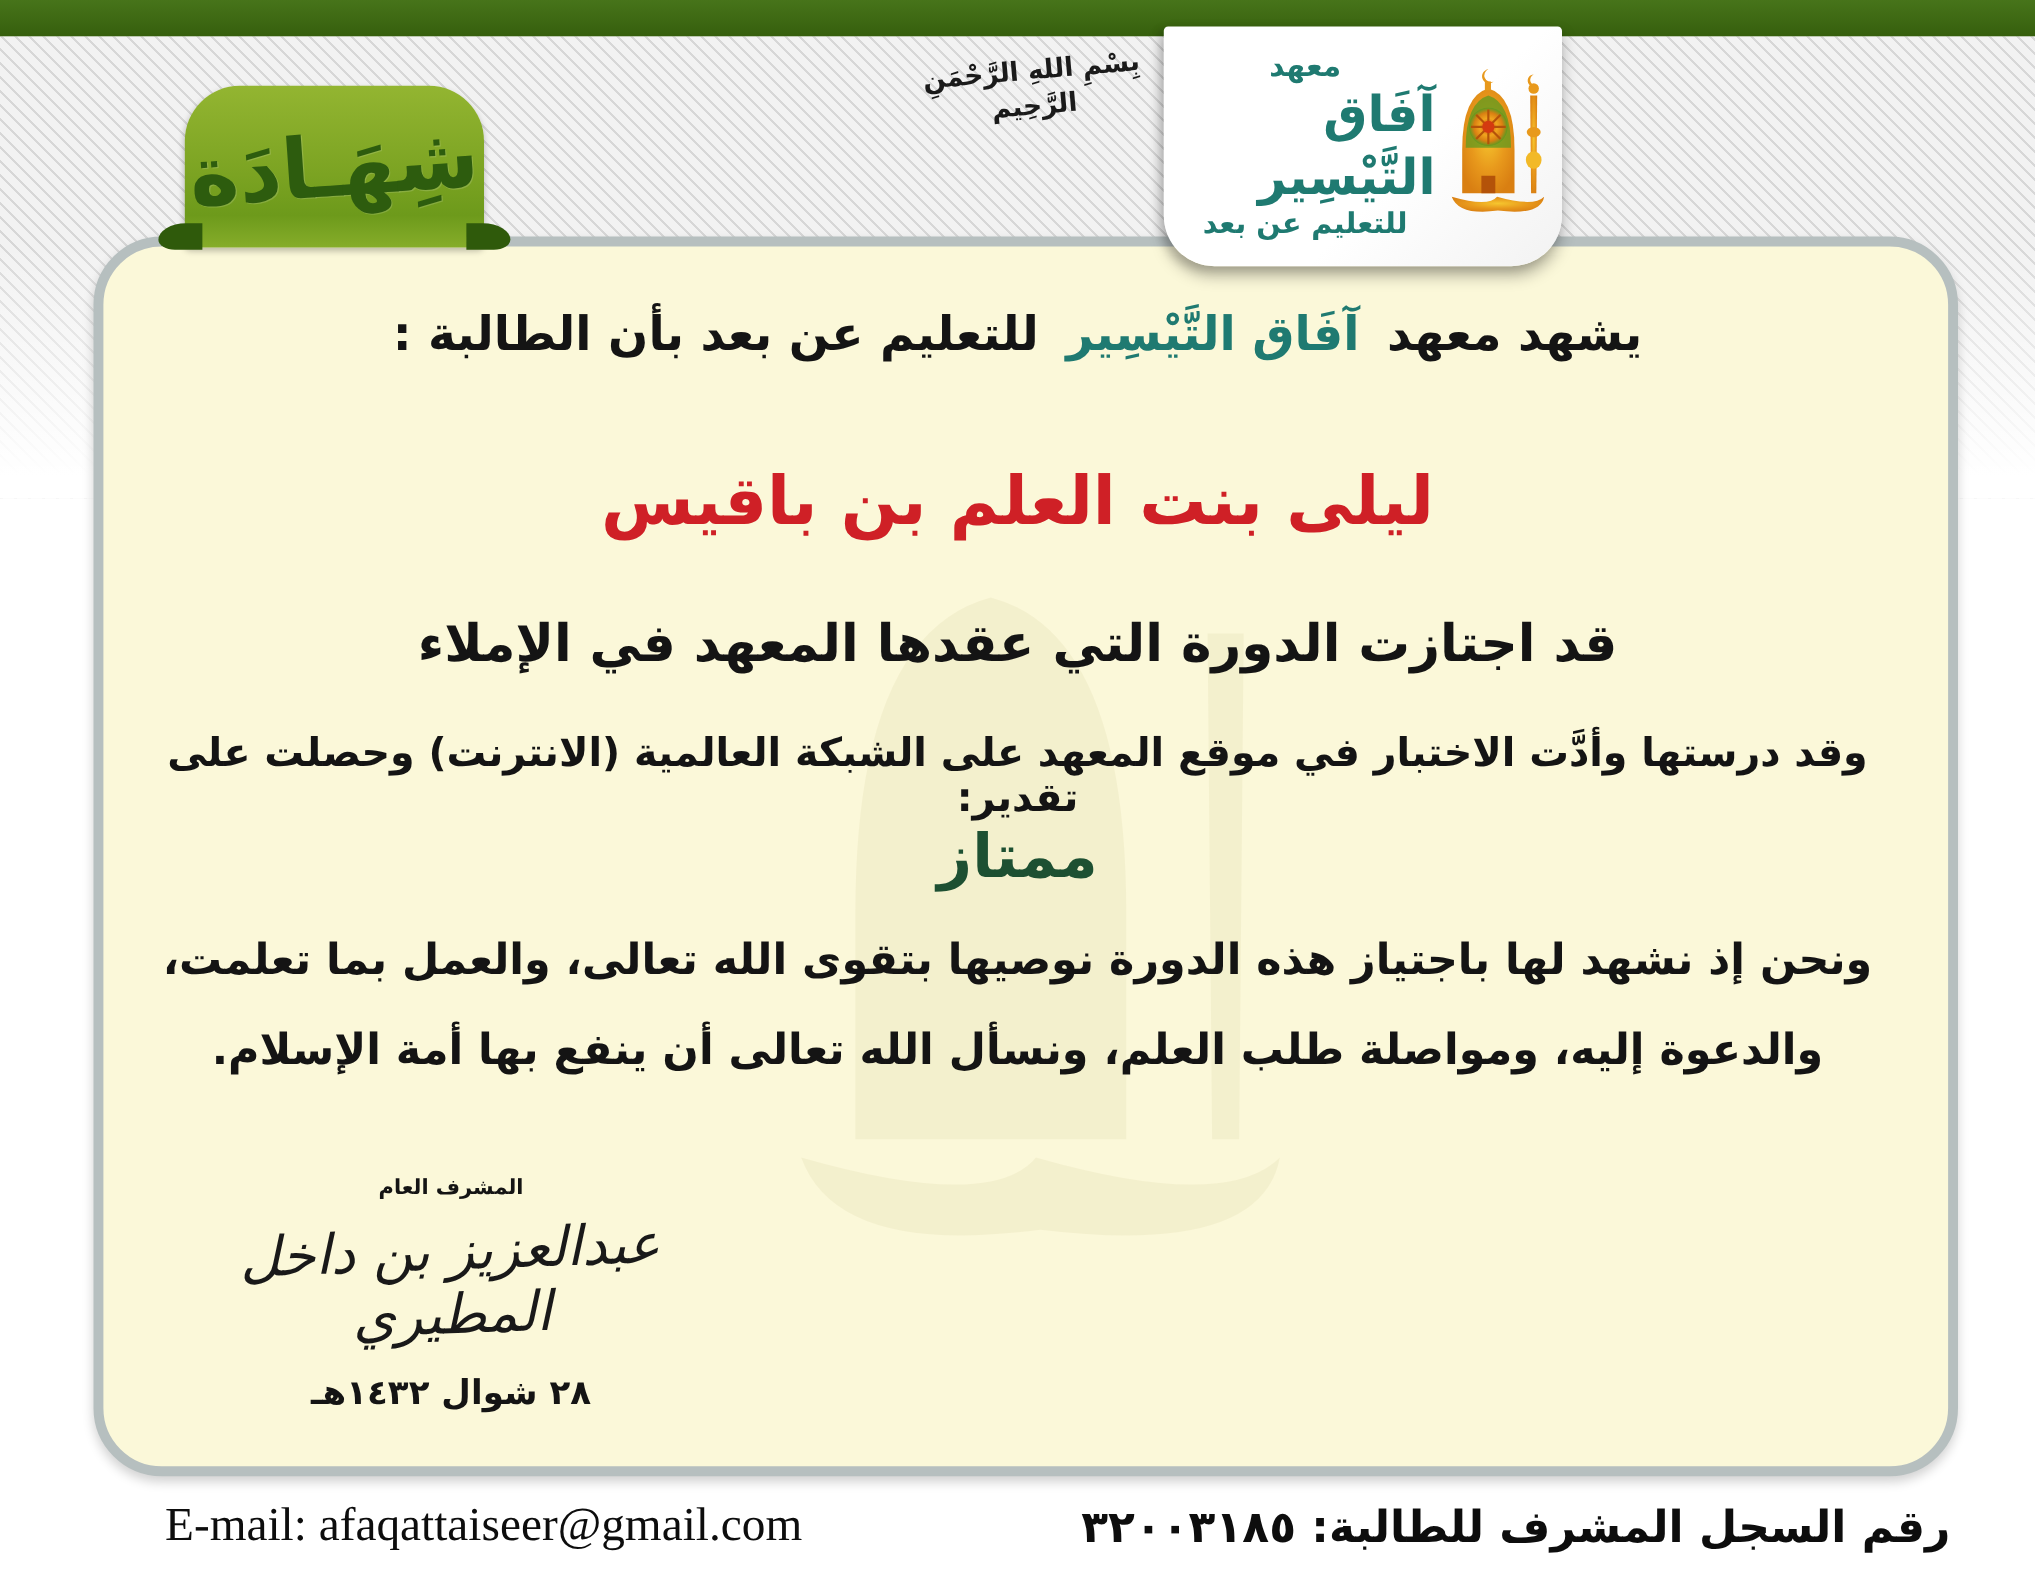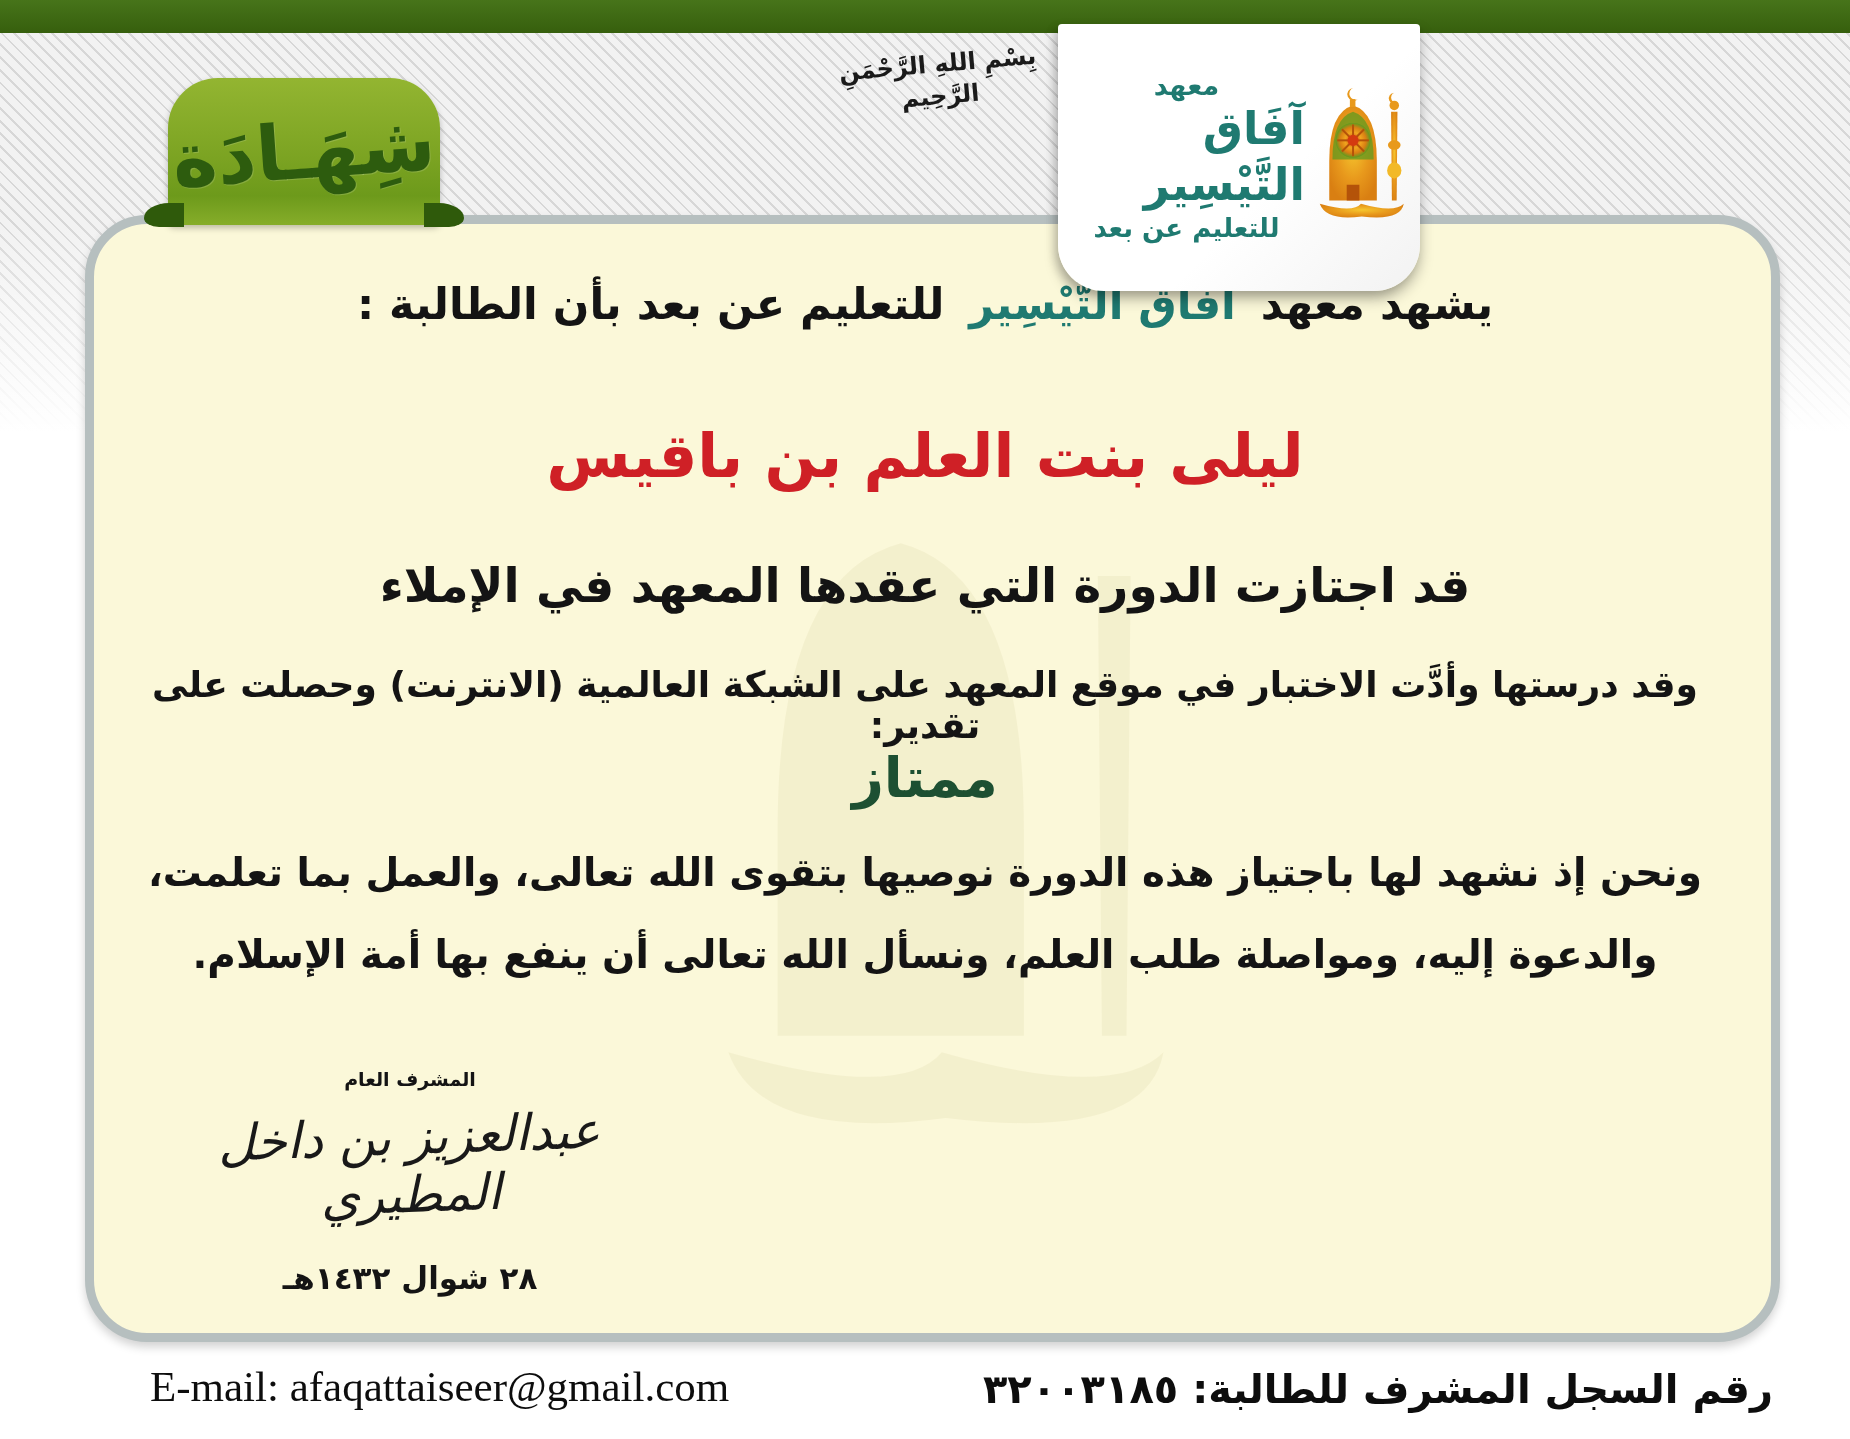--- a/index.html
+++ b/index.html
@@ -28,21 +28,21 @@
   .tab .fold-r { right:-24px; border-radius:0 100% 60% 0; }
   .tab-title { font-size:76px; font-weight:bold; color:#2d5c0e; line-height:1;
                transform:rotate(-4deg); text-shadow:1px 1px 0 rgba(255,255,255,0.15); }
 
   
   .bismillah { position:absolute; left:808px; top:48px; width:262px; text-align:center;
                font-size:24px; font-weight:bold; color:#1a1a1a; line-height:1.35;
                transform:rotate(-5deg); z-index:2; }
 
   
-  .logo-card { position:absolute; left:1058px; top:24px; width:362px; height:267px;
+  .logo-card { position:absolute; left:1058px; top:24px; width:362px; height:218px;
                background:linear-gradient(135deg,#ffffff 60%,#f2f2f2 100%);
                border-radius:4px 4px 46px 46px; z-index:5;
                box-shadow:0 8px 14px rgba(0,0,0,0.28), -4px 4px 8px rgba(0,0,0,0.12);
                display:flex; flex-direction:row-reverse; align-items:center; justify-content:center; gap:10px;
                padding:14px 10px 16px 10px; }
   .logo-text { display:flex; flex-direction:column; align-items:center; direction:rtl; }
   .logo-line1 { font-size:27px; font-weight:bold; color:#1f7a71; }
   .logo-line2 { font-size:45px; font-weight:bold; color:#1f7a71; line-height:1.25; }
   .logo-line3 { font-size:26px; font-weight:bold; color:#1f7a71; }
 
@@ -63,21 +63,21 @@
   .exam-line    { top:664px; font-size:36px; font-weight:bold; }
   .grade        { top:746px; font-size:55px; font-weight:bold; color:#1d5032; }
   .advice1      { top:850px; font-size:39px; font-weight:bold; }
   .advice2      { top:932px; font-size:39px; font-weight:bold; }
 
   .sup-block { position:absolute; left:150px; top:1068px; width:520px; text-align:center;
                direction:rtl; z-index:3; color:#141414; }
   .sup-title { font-size:19px; font-weight:bold;text-align:center; }
   .signature { margin-top:18px; font-size:50px; font-style:italic; font-weight:500;
                transform:rotate(-2deg); color:#191919; }
-  .sig-date  { margin-top:36px; font-size:31px; font-weight:bold; }
+  .sig-date  { margin-top:24px; font-size:31px; font-weight:bold; }
 
   
   .footer-email { position:absolute; left:150px; top:1362px; font-family:"Liberation Serif", serif;
                   font-size:43px; color:#0d0d0d; z-index:3; }
   .footer-record { position:absolute; right:77px; top:1366px; direction:rtl;
                    font-size:40px; font-weight:bold; color:#0d0d0d; z-index:3; }
 </style>
 </head>
 <body>
 

